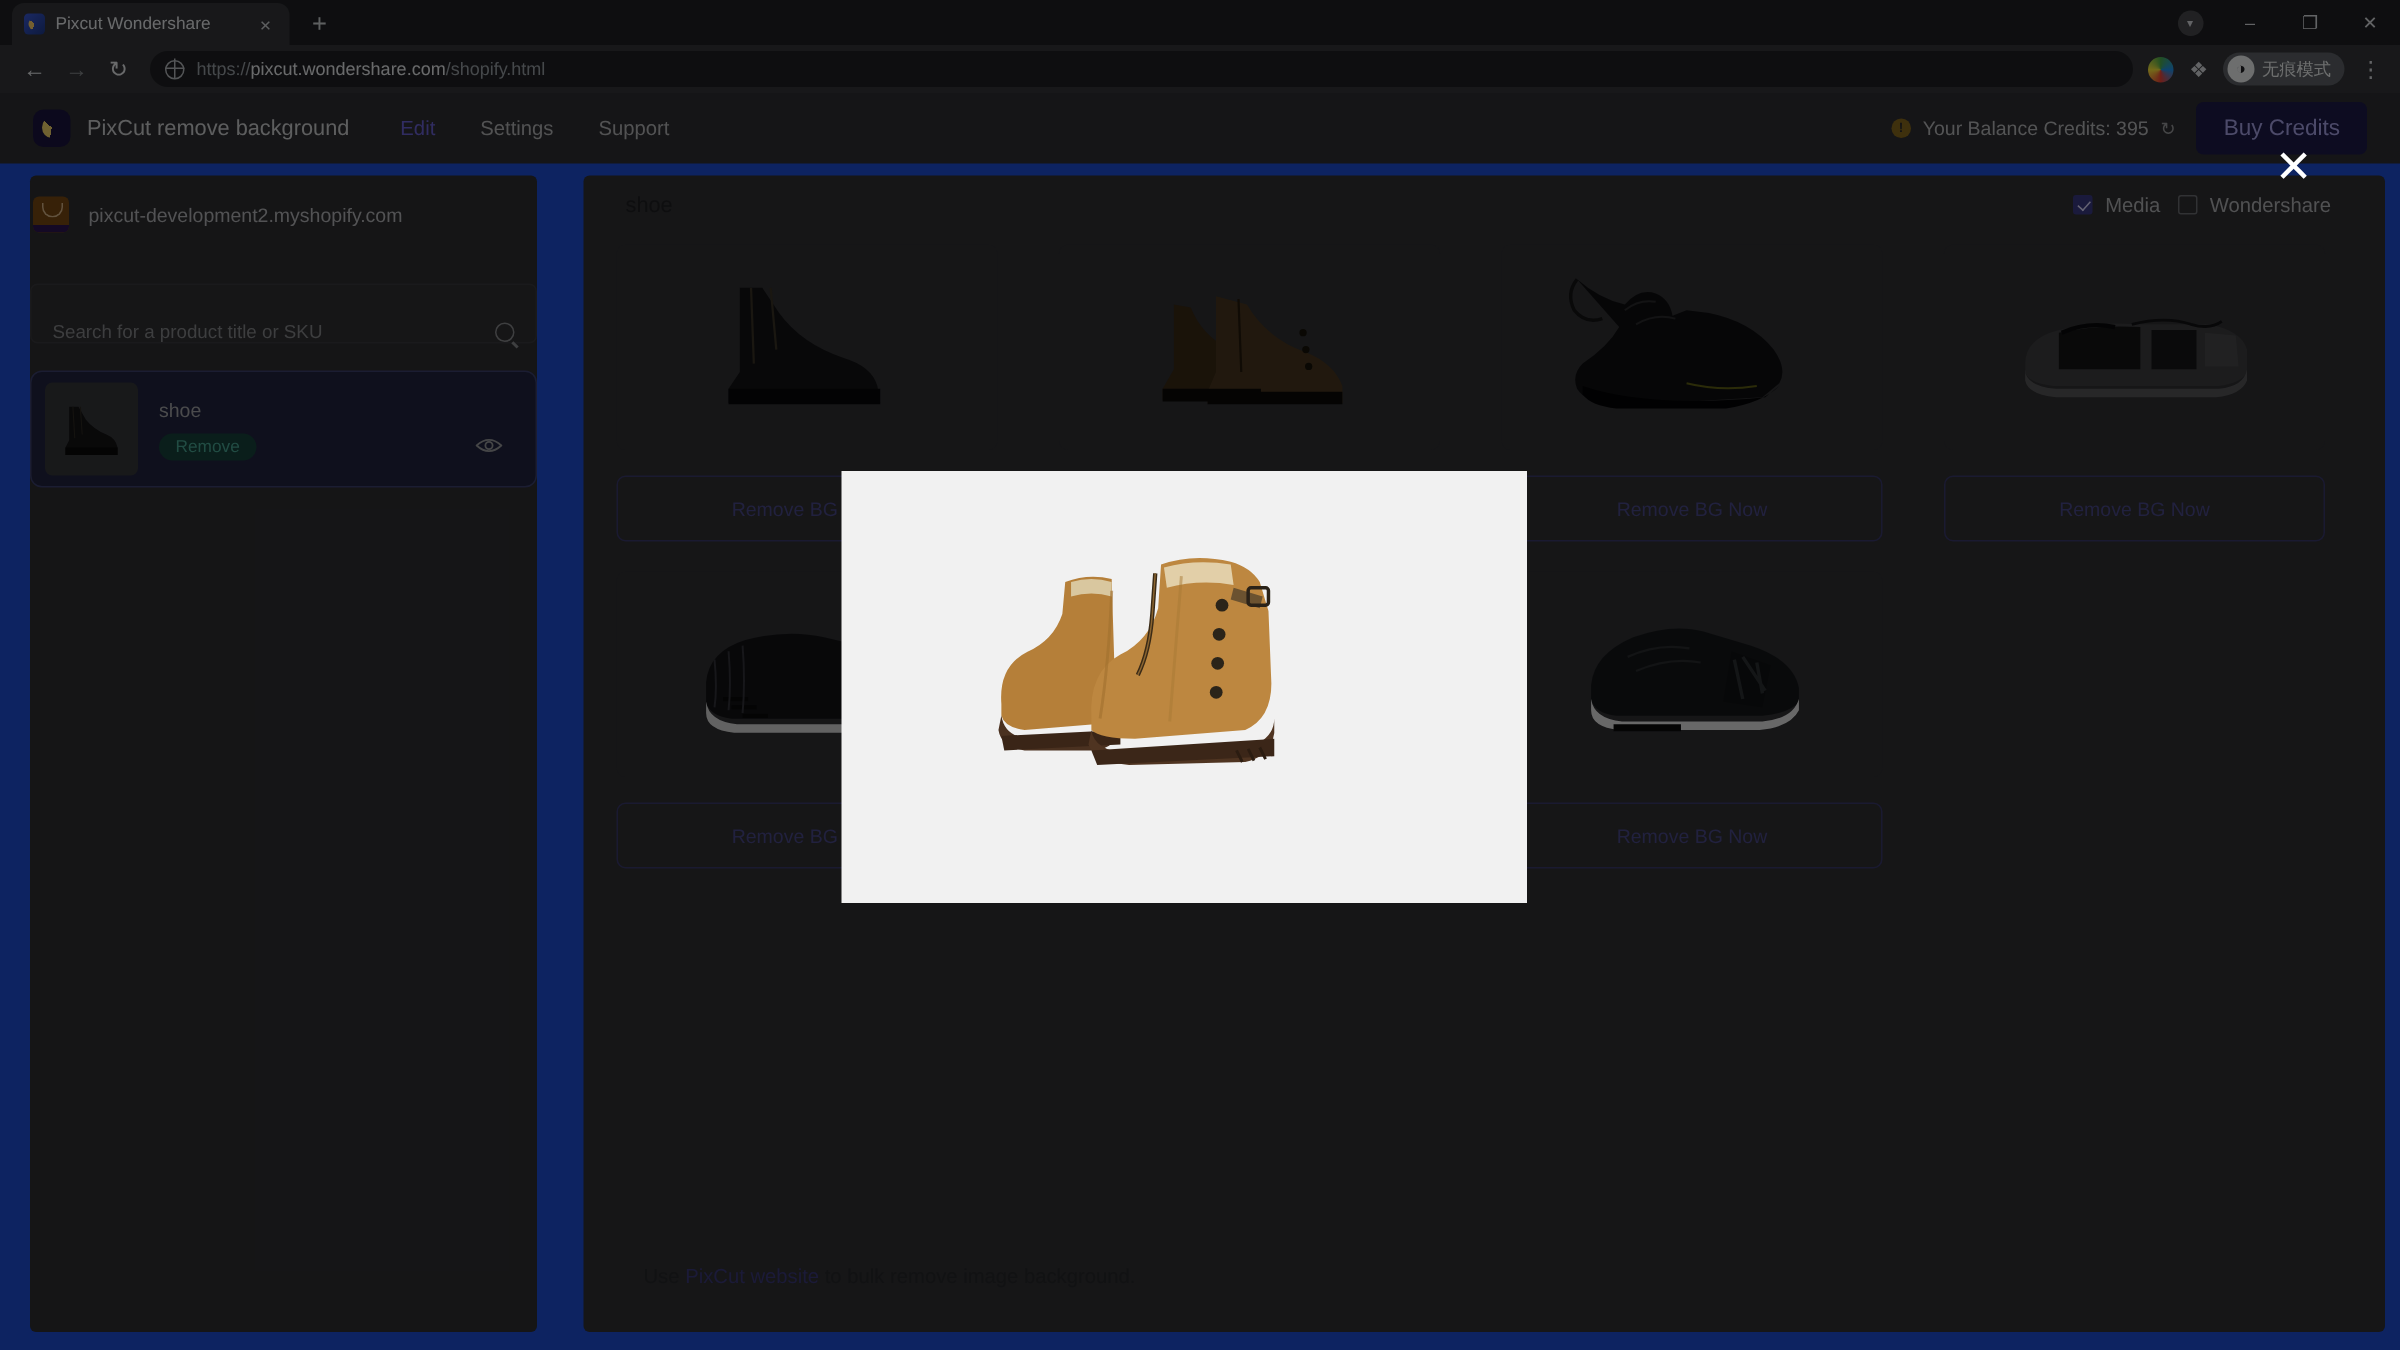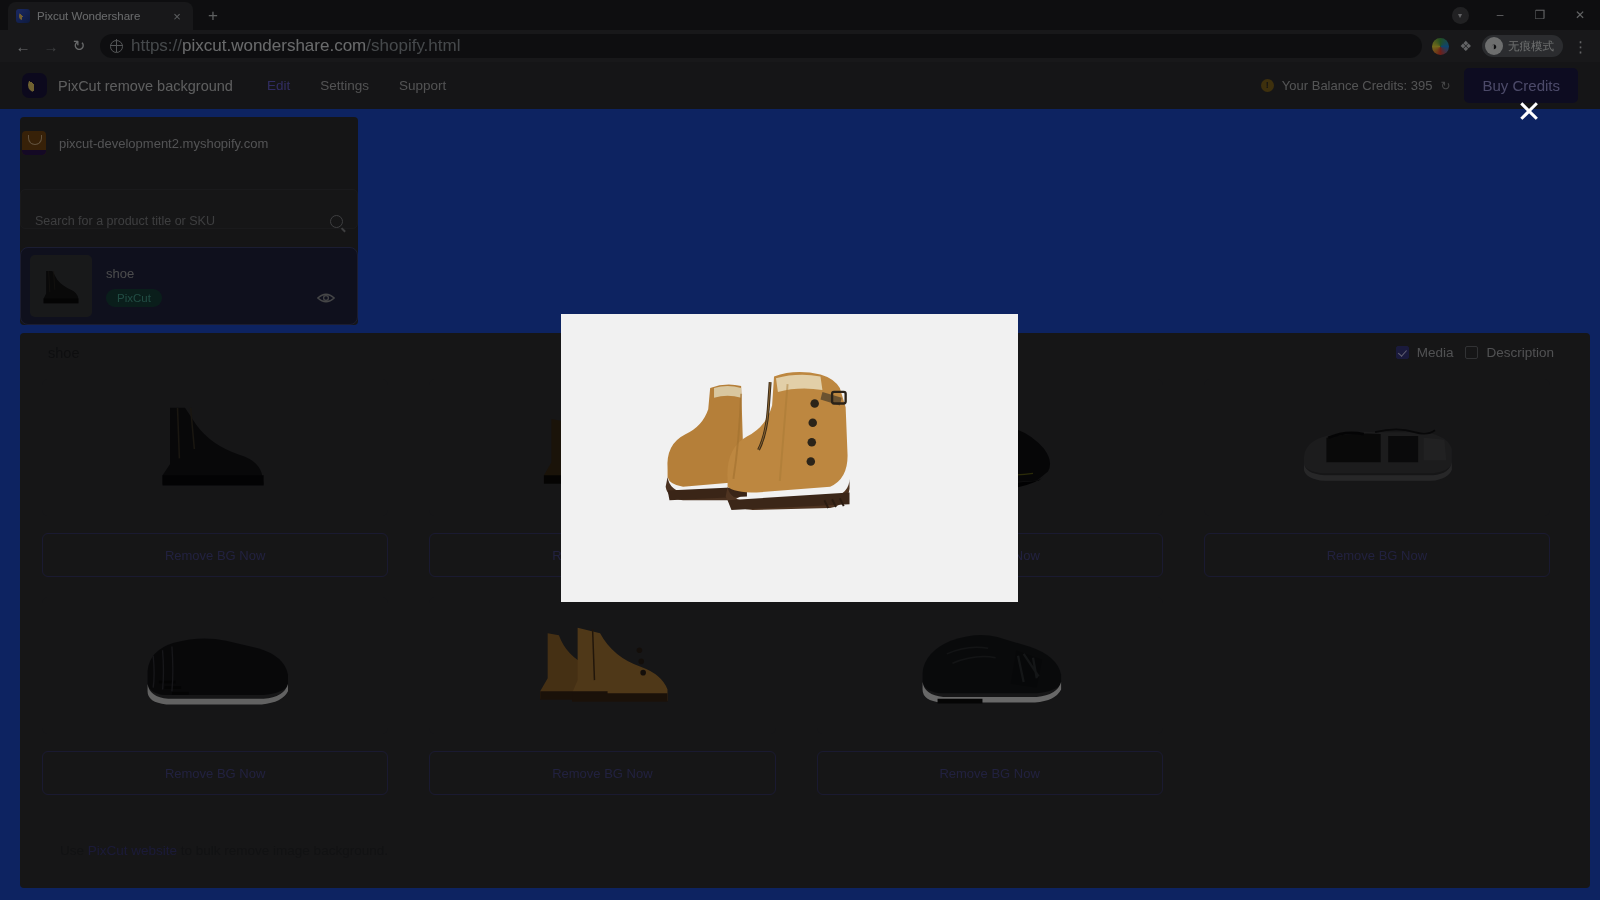--- a/index.html
+++ b/index.html
@@ -82,21 +82,21 @@
     border: 1.3px solid #b9bcc0; position: relative; flex: 0 0 auto;
   }
   .globe::before {
     content:""; position:absolute; left:-1.3px; top: 4.5px;
     width: 13px; height: 1.2px; background:#b9bcc0;
   }
   .globe::after {
     content:""; position:absolute; left:4.5px; top:-1.3px;
     width: 1.2px; height: 13px; background:#b9bcc0;
   }
-  .url { font-size: 17px; color: #9aa0a6; white-space: nowrap; }
+  .url { font-size: 12px; color: #9aa0a6; white-space: nowrap; }
   .url b { color: #e8eaed; font-weight: 400; }
   .tb-icons { display: flex; align-items: center; gap: 10px; padding-right: 2px; }
   .ext-icon {
     width: 17px; height: 17px; border-radius: 50%;
     background: conic-gradient(#4caf50,#2196f3,#f44336,#ffeb3b,#4caf50);
   }
   .puzzle { color: #dadce0; font-size: 14px; }
   .incognito {
     height: 22px; background: #5f6368; border-radius: 12px;
     display: flex; align-items: center; gap: 5px; padding: 0 9px 0 3px;
@@ -145,21 +145,21 @@
     font-size: 9px; font-weight: bold; line-height: 13px; text-align: center;
   }
   .credits-text { font-size: 13px; color: #b9babd; }
   .refresh-ic { color: #9b9c9f; font-size: 12px; }
   .buy-btn {
     background: #1d1b4b; color: #a9a5e8;
     font-size: 15px; padding: 9px 18px; border-radius: 5px;
   }
 
   
-  .body-row { display: flex; height: 791px; padding: 8px 10px 12px 20px; gap: 8px; flex-direction: column; }
+  .body-row { display: flex; height: 791px; padding: 8px 10px 12px 20px; gap: 31px; }
 
   .sidebar {
     width: 338px; background: #2f2f32; border-radius: 4px;
     padding: 0; display: flex; flex-direction: column;
   }
   .store-row { display: flex; align-items: center; gap: 13px; padding: 14px 0 0 2px; }
   .store-ic {
     width: 24px; height: 24px; border-radius: 4px;
     background: #7a4a12; position: relative; overflow: hidden;
   }
@@ -364,42 +364,42 @@
           <div class="prod-thumb">
             <svg viewBox="0 0 100 100" preserveAspectRatio="xMidYMid meet" aria-hidden="true">
               <path d="M26 26 L26 62 L22 70 L22 78 L78 78 L78 70 Q76 60 66 56 Q52 50 44 40 L36 26 Z" fill="#141416"></path>
               <path d="M22 70 L78 70 L78 78 L22 78 Z" fill="#090909"></path>
               <path d="M30 26 L32 60" stroke="#2e2a22" stroke-width="1.2" fill="none"></path>
               <path d="M38 26 L40 56" stroke="#2e2a22" stroke-width="1.2" fill="none"></path>
             </svg>
           </div>
           <div class="prod-meta">
             <div class="prod-title">shoe</div>
-            <div class="badge">PixCut</div>
+            <div class="badge">Remove</div>
           </div>
           <span class="eye-ic">
             <svg width="18" height="12" viewBox="0 0 24 16" aria-hidden="true">
               <path d="M1 8 Q12 -2 23 8 Q12 18 1 8 Z" fill="none" stroke="#9a9b9e" stroke-width="1.6"></path>
               <circle cx="12" cy="8" r="3.2" fill="none" stroke="#9a9b9e" stroke-width="1.6"></circle>
             </svg>
           </span>
         </div>
       </div>
 
       <div class="main">
         <div class="main-top">
           <div class="main-title">shoe</div>
           <div class="toggles">
             <div class="tg">
               <span class="cb on"></span>
               <span class="tg-label">Media</span>
             </div>
             <div class="tg">
               <span class="cb"></span>
-              <span class="tg-label">Description</span>
+              <span class="tg-label">Wondershare</span>
             </div>
           </div>
         </div>
 
         <div class="grid">
 
           <div class="cell">
             <div class="img-box">
               <svg viewBox="0 0 200 120" aria-hidden="true">
                 <path d="M52 18 L52 78 L44 90 L44 100 L152 100 L150 88 Q146 74 126 68 Q96 58 80 36 L68 18 Z" fill="#131315"></path>

